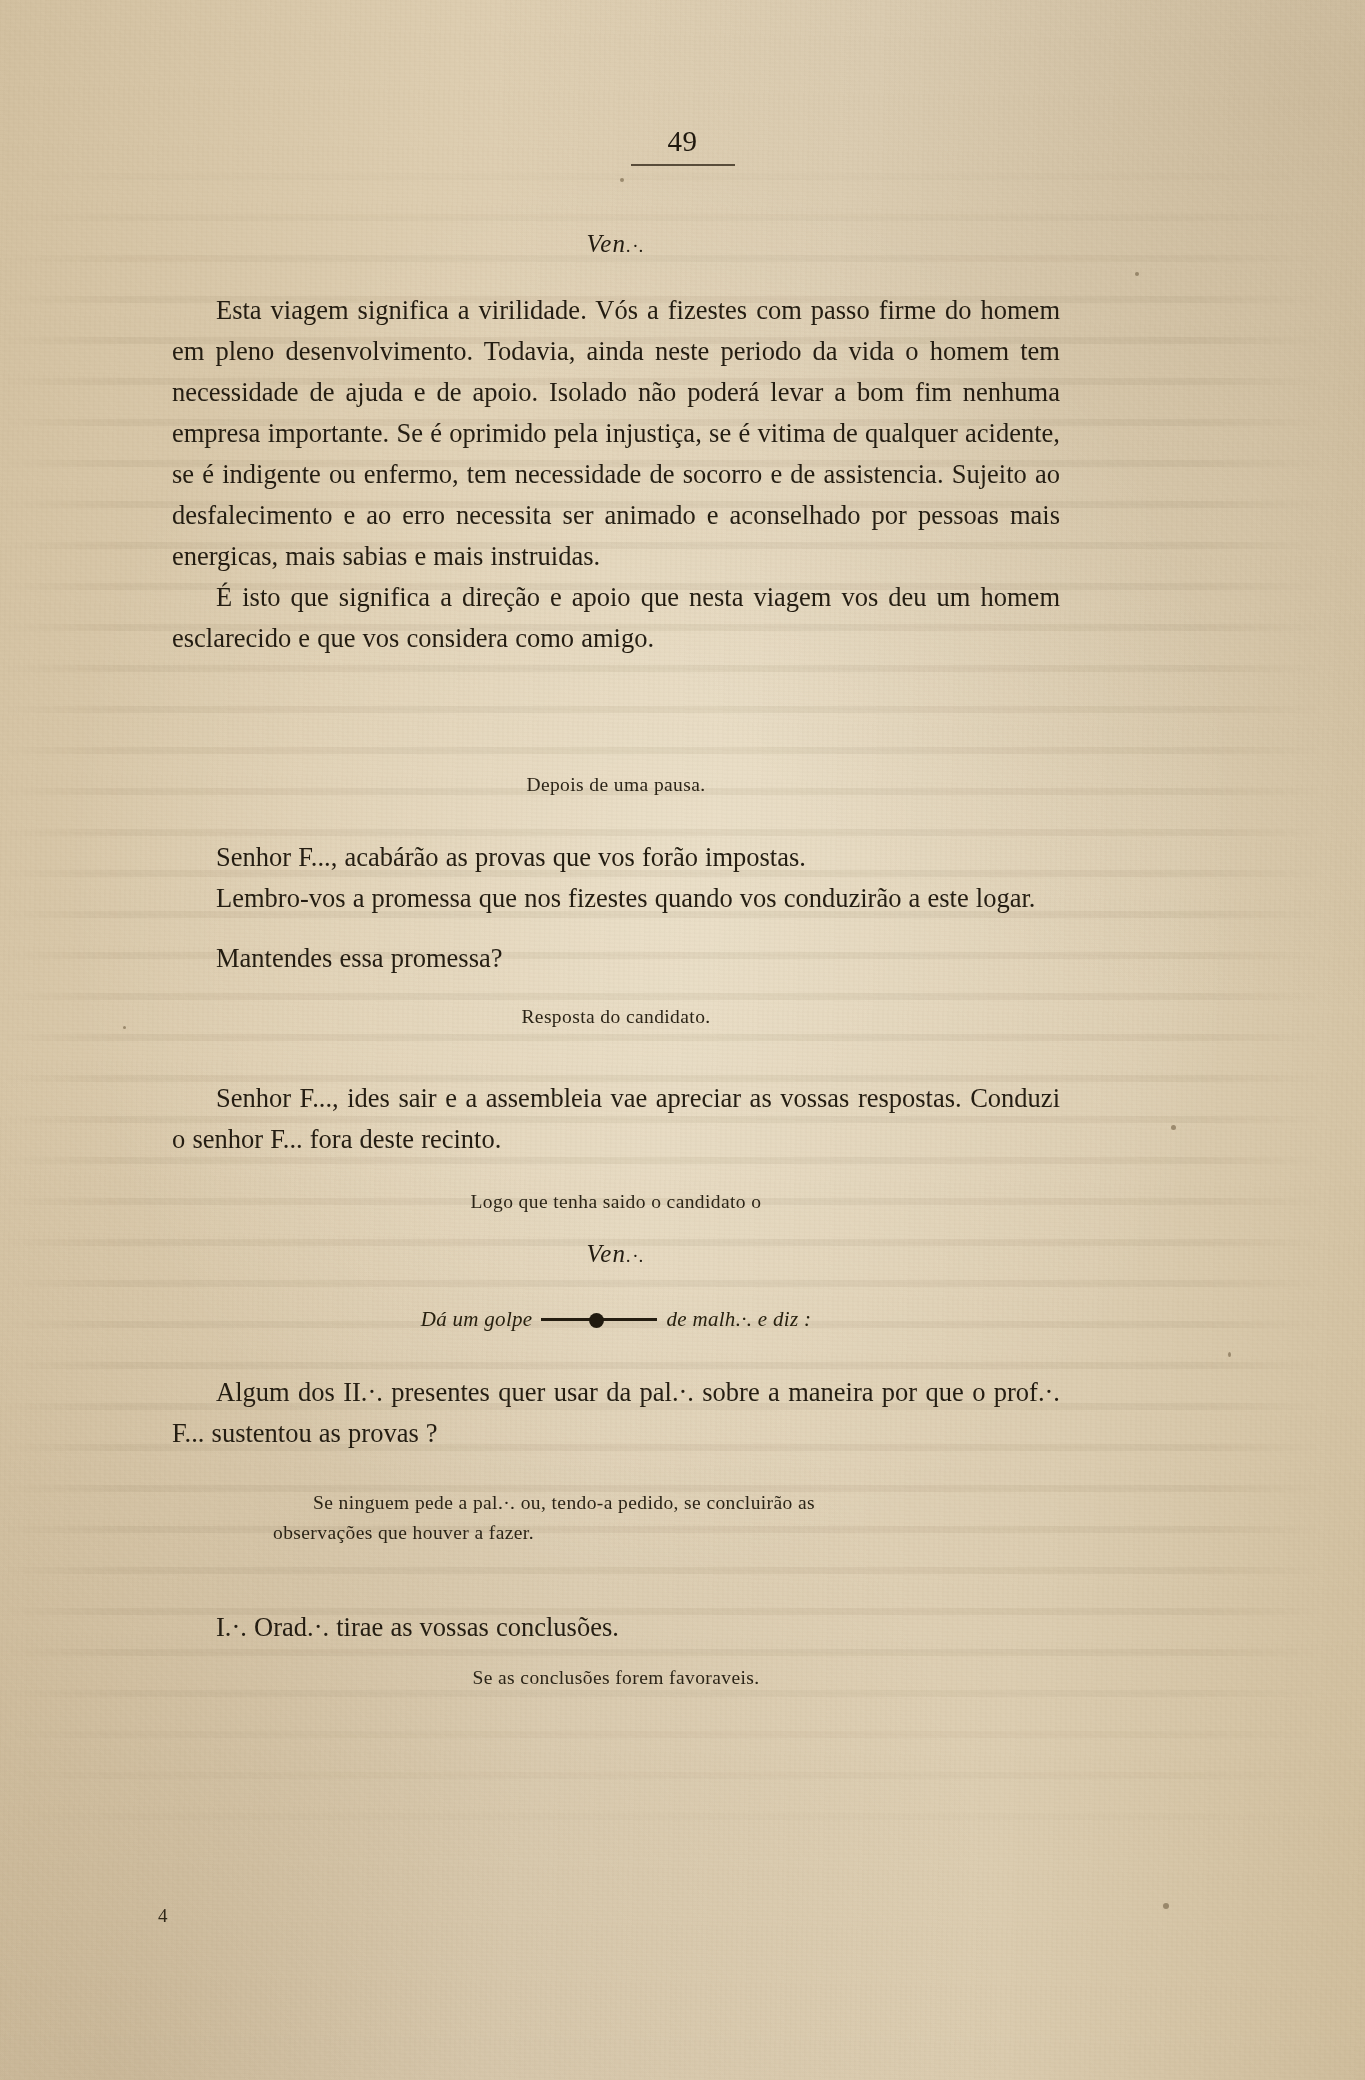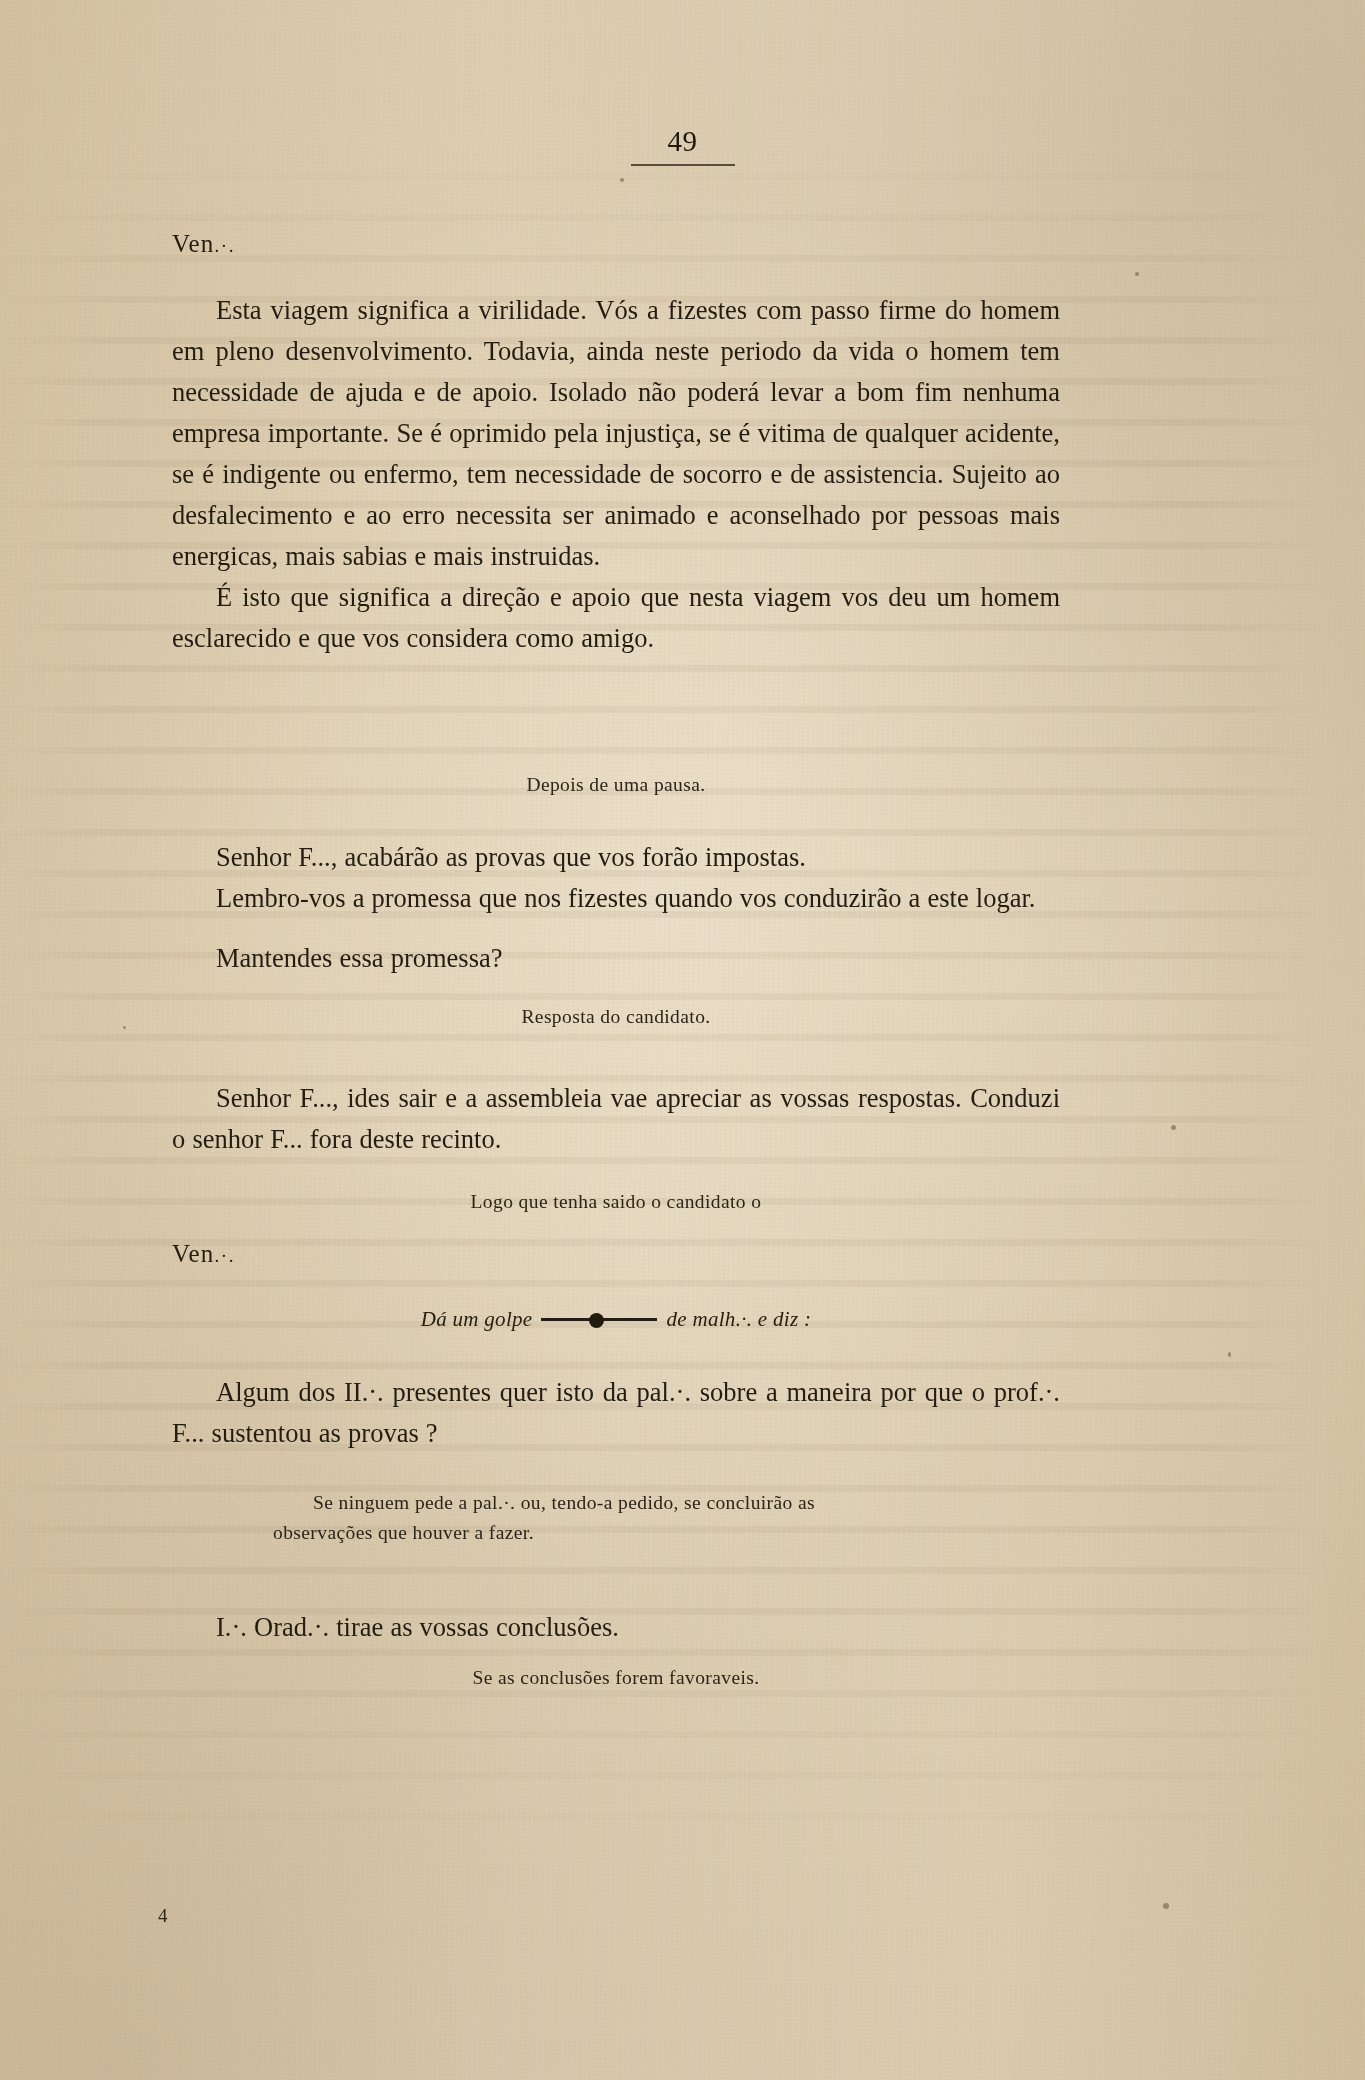--- a/index.html
+++ b/index.html
@@ -90,24 +90,25 @@
     top: 164px;
     left: 50%;
     margin-left: -52px;
     width: 104px;
     height: 2px;
     background: #3a3020;
     opacity: .82;
   }
 
   .ven-head {
-    text-align: left;
+    text-align: center;
     font-size: 25px;
     letter-spacing: 1.2px;
     color: #231c11;
+    font-style: italic;
   }
   .ven-head .sc { font-size: 19px; letter-spacing: 1.6px; }
 
   p.body {
     margin: 0;
     font-size: 26.5px;
     line-height: 41px;
     text-align: justify;
     text-indent: 0;
     color: #241d12;
@@ -212,21 +213,21 @@
 
   <div class="col ven-head" style="top:1240px;">
     <span>Ven</span><span class="sc">.·.</span>
   </div>
 
   <div class="col golpe" style="top:1307px;">
     <span>Dá um golpe</span><span class="mallet"><span class="bar"></span><span class="knob"></span></span><span>de malh</span><span class="sc">.·.</span><span> e diz :</span>
   </div>
 
   <div class="col" style="top:1372px;">
-    <p class="body ind"><span>Algum dos II</span><span>.·.</span><span> presentes quer isto da pal</span><span>.·.</span><span> sobre a maneira por que o prof</span><span>.·.</span><span> F... sustentou as provas ?</span></p>
+    <p class="body ind"><span>Algum dos II</span><span>.·.</span><span> presentes quer usar da pal</span><span>.·.</span><span> sobre a maneira por que o prof</span><span>.·.</span><span> F... sustentou as provas ?</span></p>
   </div>
 
   <div class="col stage note" style="top:1488px; left:273px; width:792px;">
     <span class="in"><span>Se ninguem pede a pal</span><span>.·.</span><span> ou, tendo-a pedido, se concluirão as</span></span>
     <span>observações que houver a fazer.</span>
   </div>
 
   <div class="col" style="top:1588px;">
     <p class="body ind nojust"><span>I</span><span>.·.</span><span> Orad</span><span>.·.</span><span> tirae as vossas conclusões.</span></p>
   </div>

